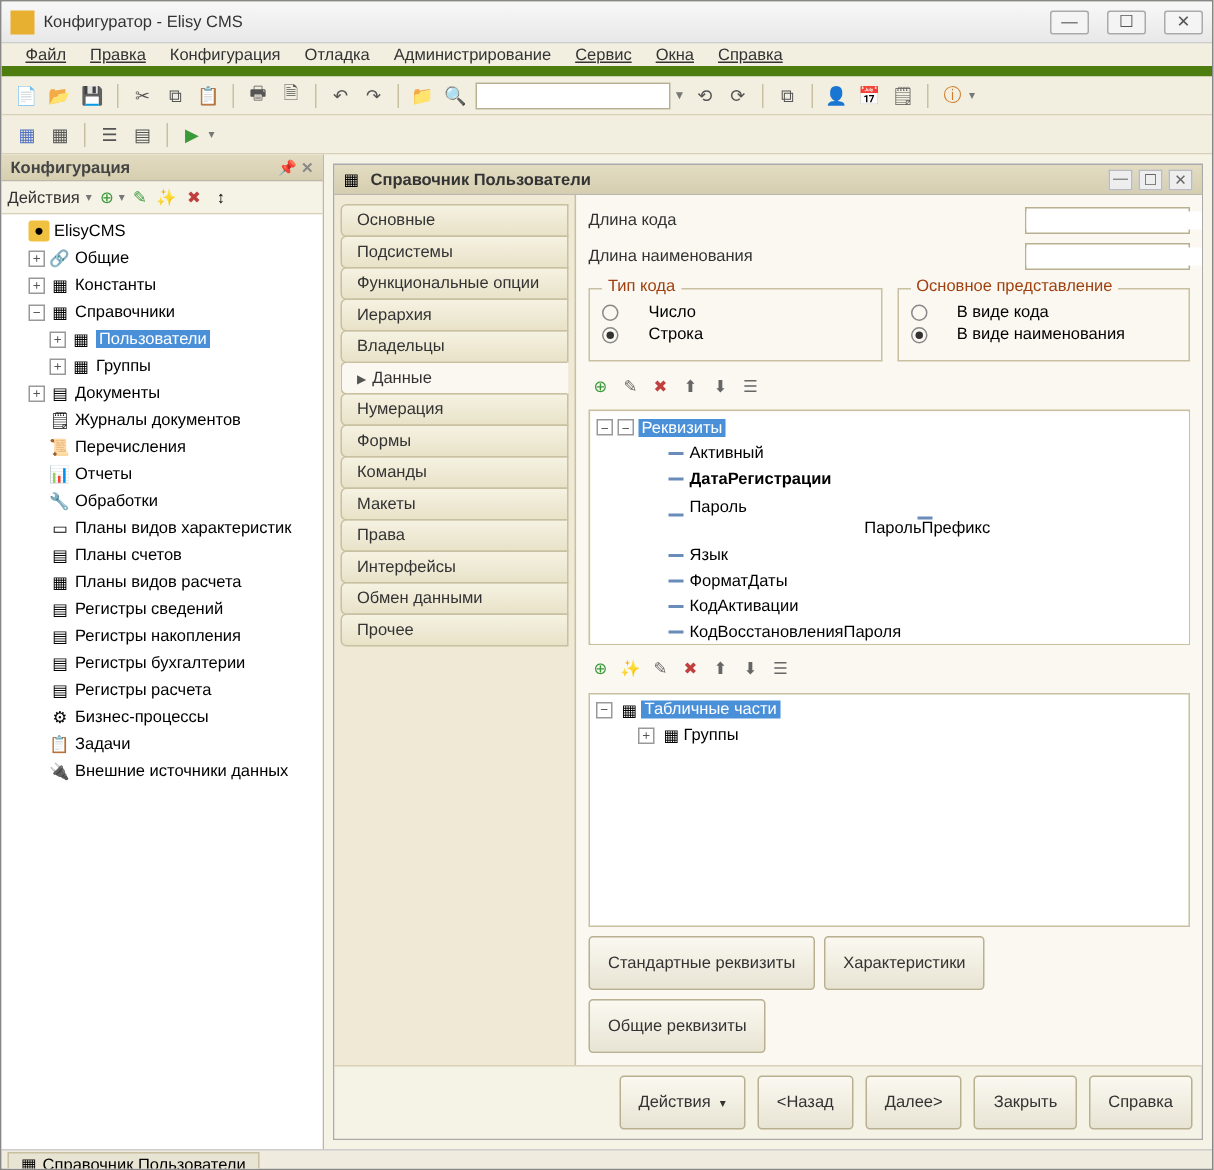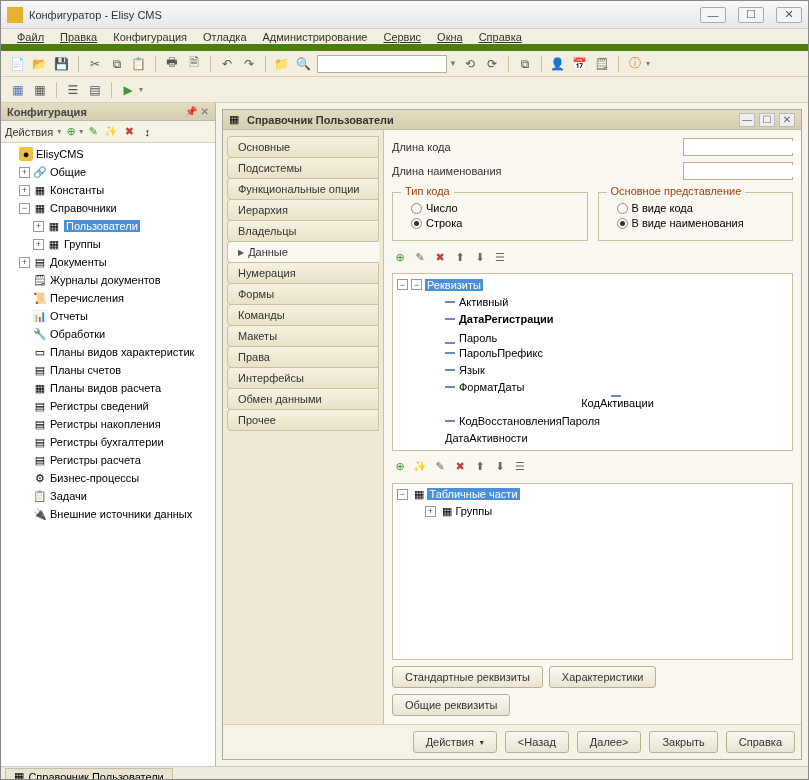--- a/index.html
+++ b/index.html
@@ -60,40 +60,40 @@
 
 .tab-content { flex: 1; background: #faf8f0; border-left: 1px solid #c8c0a0; padding: 8px; display: flex; flex-direction: column; gap: 6px; overflow: auto; }
 
 .form-row { display: flex; align-items: center; gap: 6px; }
 .form-row .lbl { width: 180px; color: #333; }
 .num-input { width: 110px; height: 18px; border: 1px solid #b8b090; background: #fff; display: flex; align-items: center; }
 .num-input input { flex: 1; border: none; text-align: right; padding: 0 4px; font-size: 11px; }
 
 .groupbox { border: 1px solid #c8c0a0; padding: 6px 8px 8px; position: relative; margin-top: 6px; }
 .groupbox .legend { position: absolute; top: -8px; left: 8px; background: #faf8f0; padding: 0 4px; color: #a04010; }
-.radio-row { display: flex; align-items: center; gap: 4px; margin: 3px 10px; cursor: pointer; }
+.radio-row { display: flex; align-items: center; gap: 20px; margin: 3px 0; cursor: pointer; }
 .radio { width: 11px; height: 11px; border: 1px solid #888; border-radius: 50%; display: flex; align-items: center; justify-content: center; }
 .radio.checked::after { content: ""; width: 5px; height: 5px; background: #333; border-radius: 50%; }
 
 .two-col { display: flex; gap: 10px; text-align: center; }
 .two-col > * { flex: 1; }
 
 .mini-toolbar { display: flex; align-items: center; gap: 4px; height: 20px; }
 .mini-btn { width: 16px; height: 16px; display: flex; align-items: center; justify-content: center; cursor: pointer; font-size: 11px; color: #666; }
 .mini-btn.green { color: #3a9a3a; }
 .mini-btn.red { color: #c04040; }
 
 .attr-tree { border: 1px solid #c8c0a0; background: #fff; flex: 1; min-height: 80px; padding: 2px; overflow: auto; }
 .attr-item { display: flex; align-items: center; height: 17px; cursor: pointer; white-space: nowrap; }
 .attr-item .dash { width: 10px; height: 2px; background: #6a8cb8; margin-right: 4px; }
 .attr-item.header .label { background: #4a90d9; color: #fff; padding: 0 2px; }
 .attr-item .exp { width: 11px; height: 11px; border: 1px solid #999; background: #fff; display: flex; align-items: center; justify-content: center; font-size: 9px; margin-right: 3px; color: #555; }
 
 .button-row { display: flex; gap: 6px; flex-wrap: wrap; }
-.push-btn { height: 22px; padding: 0 12px; border: 1px solid #b8b090; background: linear-gradient(#faf8f0,#e8e4d4); border-radius: 3px; cursor: pointer; display: flex; align-items: center; color: #333; }
+.push-btn { height: 36px; padding: 0 12px; border: 1px solid #b8b090; background: linear-gradient(#faf8f0,#e8e4d4); border-radius: 3px; cursor: pointer; display: flex; align-items: center; color: #333; }
 
 .footer-btns { padding: 6px; display: flex; justify-content: flex-end; gap: 8px; background: #f5f2e6; border-top: 1px solid #d8d0b8; }
 
 
 .doc-tabs { height: 20px; background: #efebde; border-top: 1px solid #ccc; display: flex; align-items: center; padding: 0 4px; }
 .doc-tab { height: 18px; background: #e8e4d4; border: 1px solid #c8c0a0; padding: 0 8px; display: flex; align-items: center; gap: 4px; cursor: pointer; font-size: 10px; }
 
 
 .i-yellow { background: #f0c040; border-radius: 2px; }
 .i-blue { color: #5070c0; }
@@ -386,33 +386,33 @@
                   <span>Активный</span>
                 </div>
                 <div class="attr-item" style="padding-left: 50px; font-weight: bold;">
                   <span class="dash"></span>
                   <span>ДатаРегистрации</span>
                 </div>
                 <div class="attr-item" style="padding-left: 50px; align-items: flex-end;">
                   <span class="dash"></span>
                   <span>Пароль</span>
                 </div>
-                <div class="attr-item" style="padding-left: 50px;">
+                <div class="attr-item" style="padding-left: 50px; flex-direction: column;">
                   <span class="dash"></span>
                   <span>ПарольПрефикс</span>
                 </div>
                 <div class="attr-item" style="padding-left: 50px;">
                   <span class="dash"></span>
                   <span>Язык</span>
                 </div>
                 <div class="attr-item" style="padding-left: 50px;">
                   <span class="dash"></span>
                   <span>ФорматДаты</span>
                 </div>
-                <div class="attr-item" style="padding-left: 50px; flex-direction: column;">
+                <div class="attr-item" style="padding-left: 50px;">
                   <span class="dash"></span>
                   <span>КодАктивации</span>
                 </div>
                 <div class="attr-item" style="padding-left: 50px;">
                   <span class="dash"></span>
                   <span>КодВосстановленияПароля</span>
                 </div>
                 <div class="attr-item" style="padding-left: 50px;">
                   <span>ДатаАктивности</span>
                 </div>

